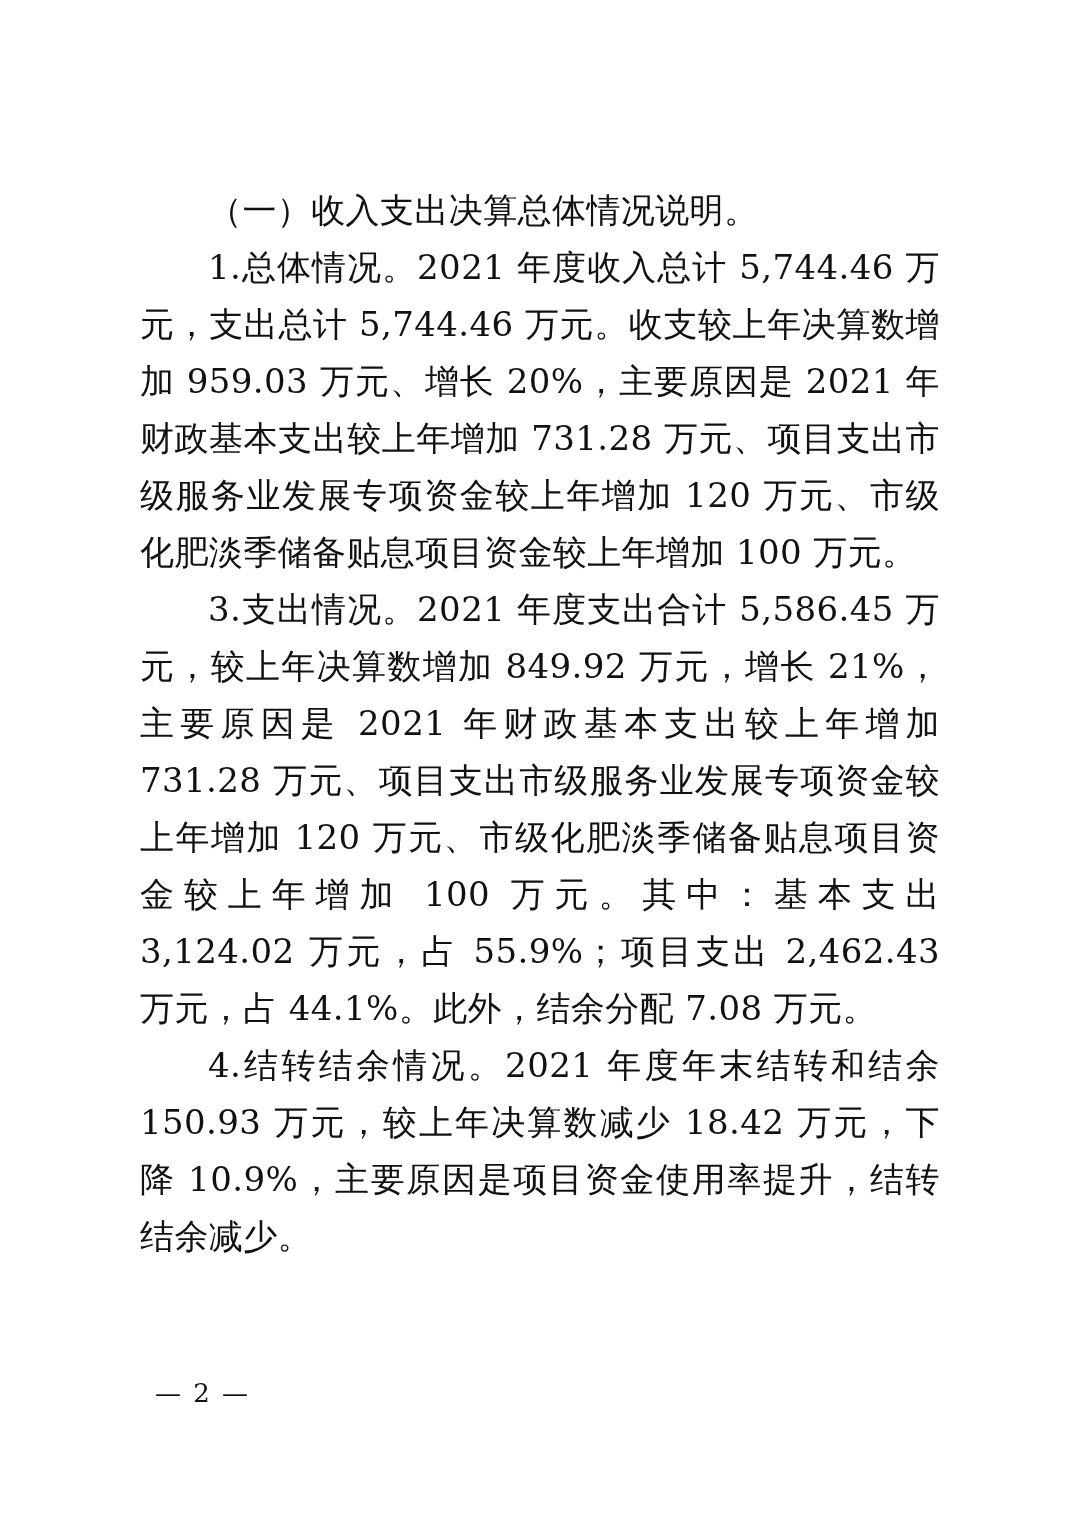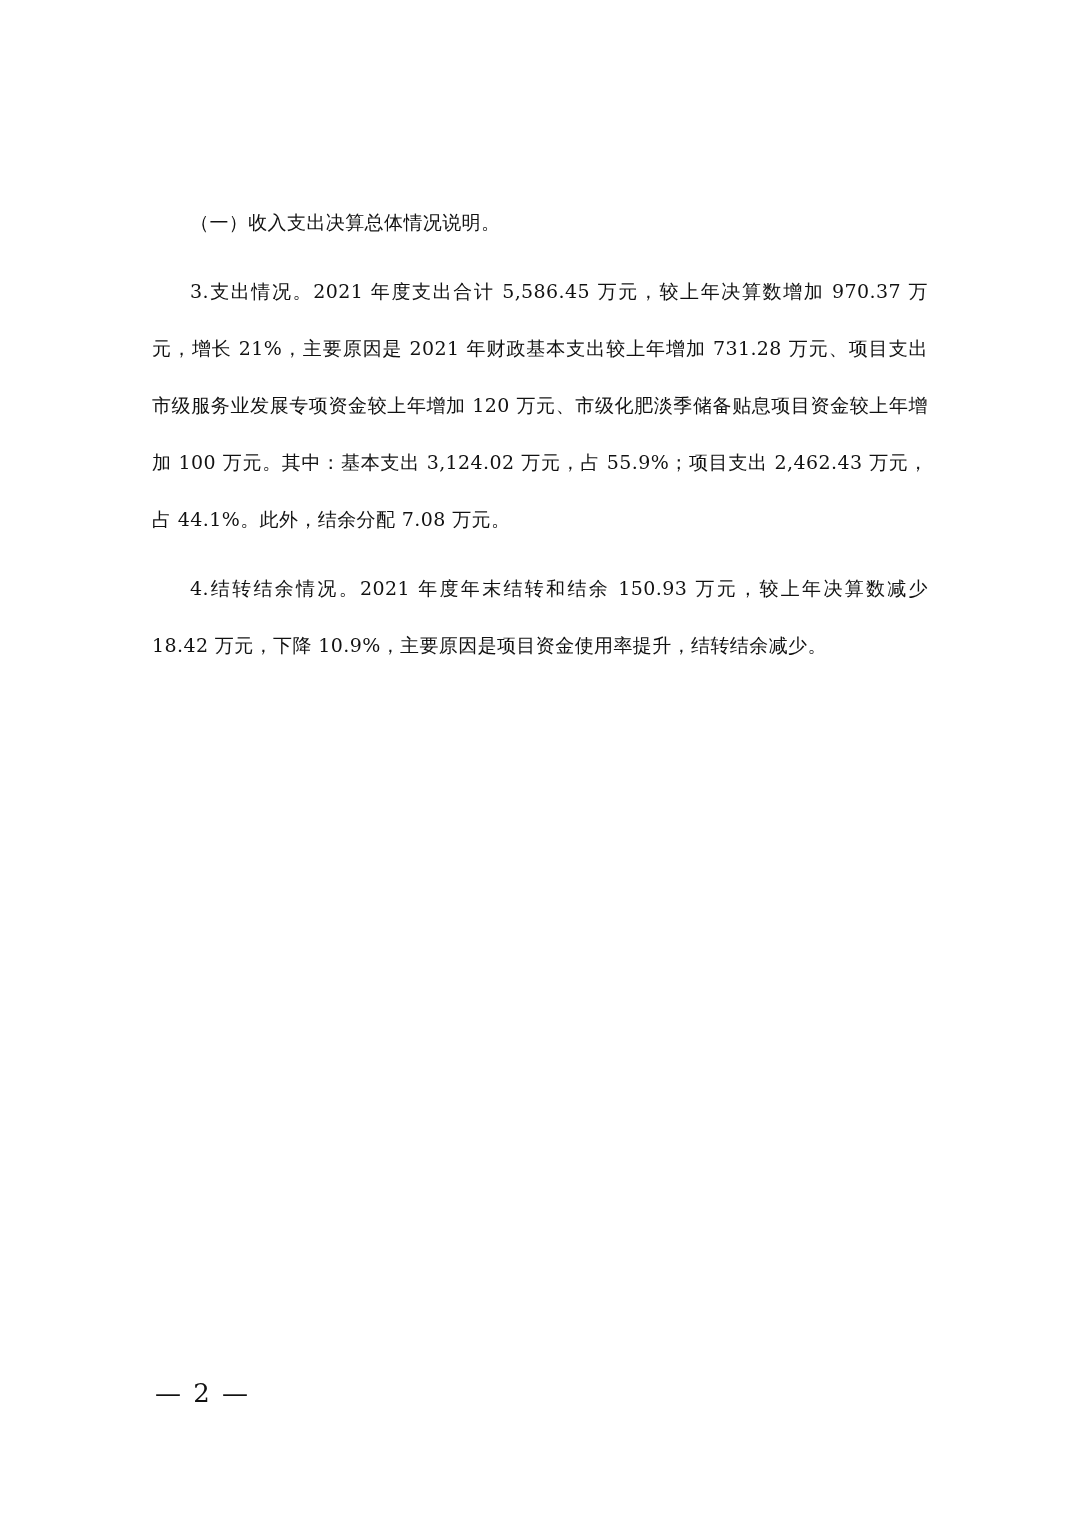--- a/index.html
+++ b/index.html
@@ -23,43 +23,44 @@
     box-sizing: border-box;
     padding: 0;
   }
   .content {
     position: absolute;
     left: 140px;
     top: 182px;
     width: 800px;
   }
   .para {
-    font-size: 19px;
+    font-size: 34px;
     line-height: 57px;
     text-align: justify;
     text-justify: inter-ideograph;
     text-indent: 2em;
-    margin: 12px;
+    margin: 0;
     letter-spacing: 0.4px;
     font-family: "DejaVu Serif", "Liberation Serif", serif;
   }
   .footer {
     position: absolute;
     left: 155px;
     top: 1378px;
     font-size: 26px;
     letter-spacing: 2px;
     font-family: "DejaVu Serif", "Liberation Serif", serif;
     color: #111111;
   }
 </style>
 </head>
 <body>
 
 <div class="page">
   <div class="content">
     <p class="para">（一）收入支出决算总体情况说明。</p>
-    <p class="para">3.支出情况。2021 年度支出合计 5,586.45 万元，较上年决算数增加 970.37 万元，增长 21%，主要原因是 2021 年财政基本支出较上年增加 731.28 万元、项目支出市级服务业发展专项资金较上年增加 120 万元、市级化肥淡季储备贴息项目资金较上年增加 100 万元。其中：基本支出 3,124.02 万元，占 55.9%；项目支出 2,462.43 万元，占 44.1%。此外，结余分配 7.08 万元。</p>
+    <p class="para">1.总体情况。2021 年度收入总计 5,744.46 万元，支出总计 5,744.46 万元。收支较上年决算数增加 959.03 万元、增长 20%，主要原因是 2021 年财政基本支出较上年增加 731.28 万元、项目支出市级服务业发展专项资金较上年增加 120 万元、市级化肥淡季储备贴息项目资金较上年增加 100 万元。</p>
+    <p class="para">3.支出情况。2021 年度支出合计 5,586.45 万元，较上年决算数增加 849.92 万元，增长 21%，主要原因是 2021 年财政基本支出较上年增加 731.28 万元、项目支出市级服务业发展专项资金较上年增加 120 万元、市级化肥淡季储备贴息项目资金较上年增加 100 万元。其中：基本支出 3,124.02 万元，占 55.9%；项目支出 2,462.43 万元，占 44.1%。此外，结余分配 7.08 万元。</p>
     <p class="para">4.结转结余情况。2021 年度年末结转和结余 150.93 万元，较上年决算数减少 18.42 万元，下降 10.9%，主要原因是项目资金使用率提升，结转结余减少。</p>
 
   </div>
   <div class="footer">— 2 —</div>
 </div>
 
 </body></html>

